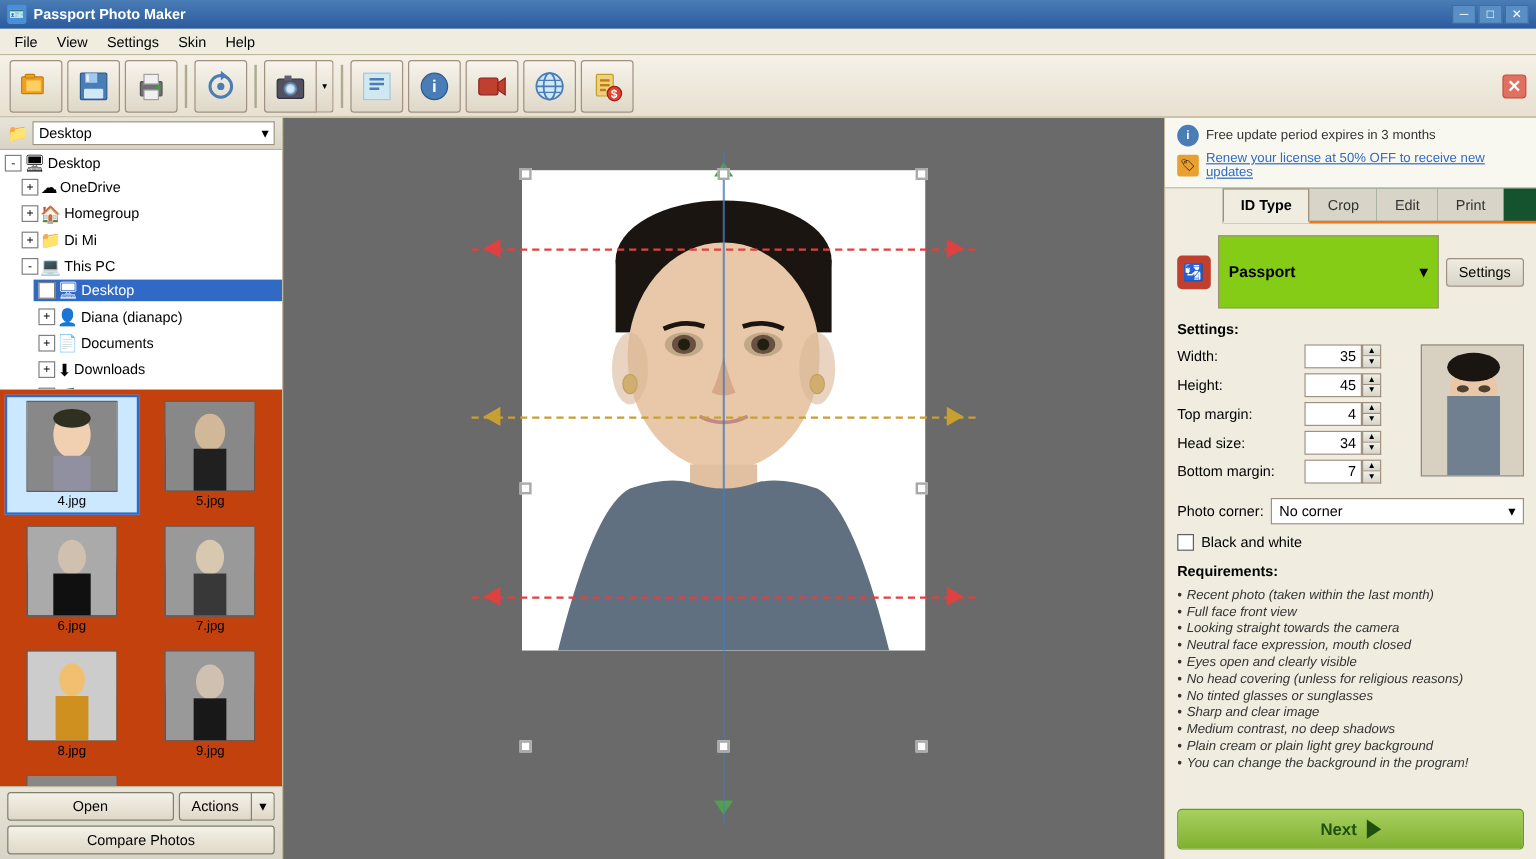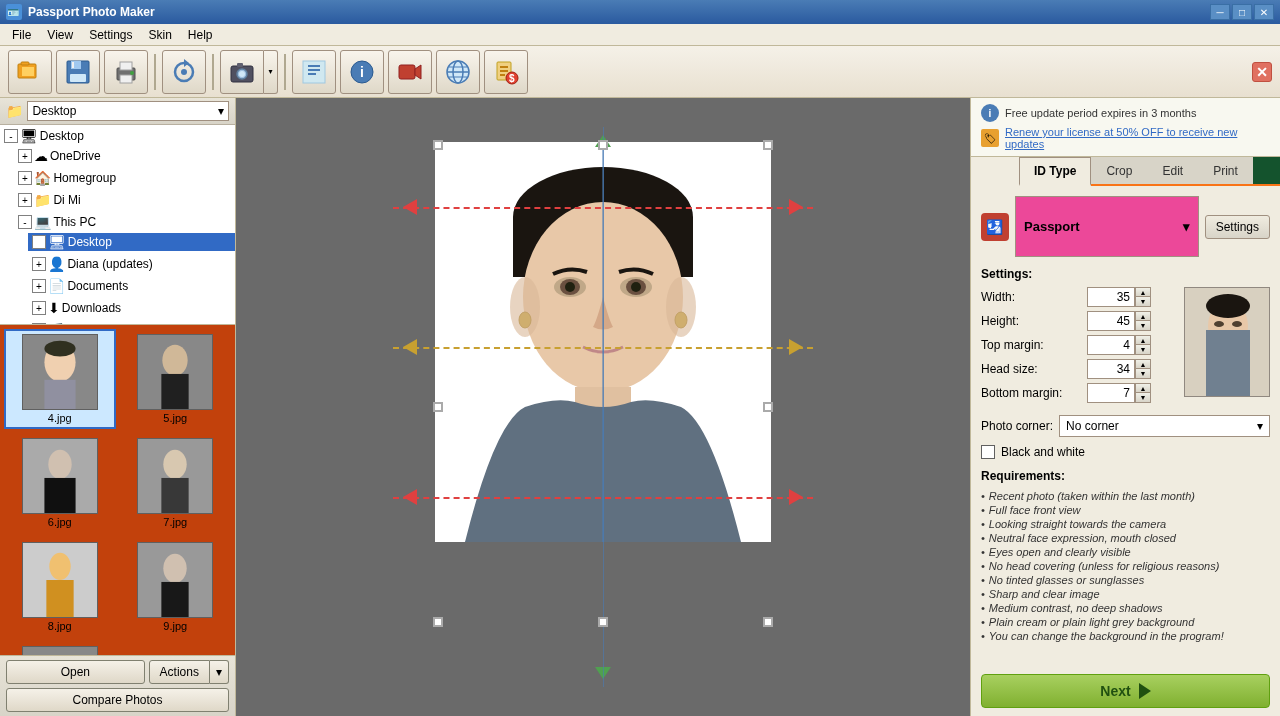--- a/index.html
+++ b/index.html
@@ -215,21 +215,21 @@
       margin-bottom: -2px;
     }
 
     
     .right-content { flex: 1; padding: 10px; overflow-y: auto; }
     .passport-selector {
       display: flex; align-items: center; gap: 6px; margin-bottom: 10px;
     }
     .passport-icon { width: 28px; height: 28px; background: #c04030; border-radius: 4px; display: flex; align-items: center; justify-content: center; font-size: 14px; color: white; }
     .passport-dropdown {
-      flex: 1; background: #ec4899; border: 1px solid #a09080;
+      flex: 1; background: #84cc16; border: 1px solid #a09080;
       padding: 22px 8px; font-size: 13px; font-weight: bold;
       display: flex; align-items: center; justify-content: space-between; cursor: pointer;
     }
     .settings-btn {
       background: linear-gradient(to bottom, #f0ece0, #d8d4c8);
       border: 1px solid #a09080; border-radius: 3px;
       padding: 4px 10px; cursor: pointer; font-size: 12px;
     }
     .settings-label { font-weight: bold; margin-bottom: 6px; font-size: 12px; }
     .corner-row { display: flex; align-items: center; gap: 6px; margin-bottom: 8px; }
@@ -435,21 +435,21 @@
             <div class="tree-node-row selected">
               <span class="tree-expand">+</span>
               <span class="tree-icon">🖥</span>
               <span class="tree-label">Desktop</span>
             </div>
           </div>
           <div class="tree-node indent-1">
             <div class="tree-node-row">
               <span class="tree-expand">+</span>
               <span class="tree-icon">👤</span>
-              <span class="tree-label">Diana (updates)</span>
+              <span class="tree-label">Diana (dianapc)</span>
             </div>
           </div>
           <div class="tree-node indent-1">
             <div class="tree-node-row">
               <span class="tree-expand">+</span>
               <span class="tree-icon">📄</span>
               <span class="tree-label">Documents</span>
             </div>
           </div>
           <div class="tree-node indent-1">

